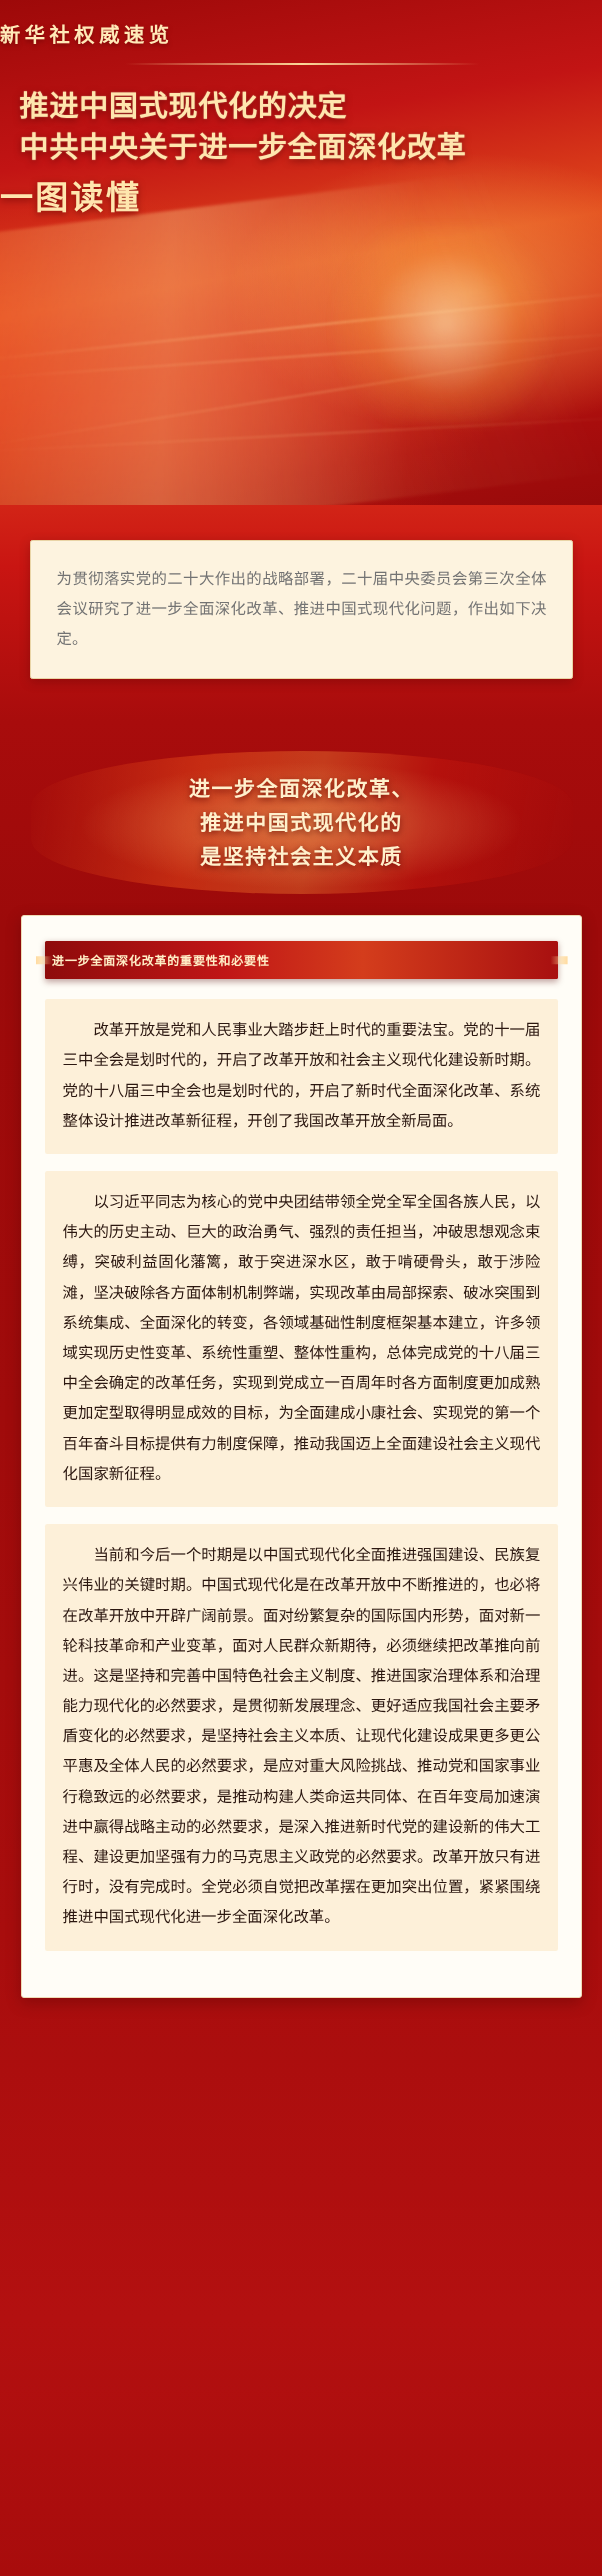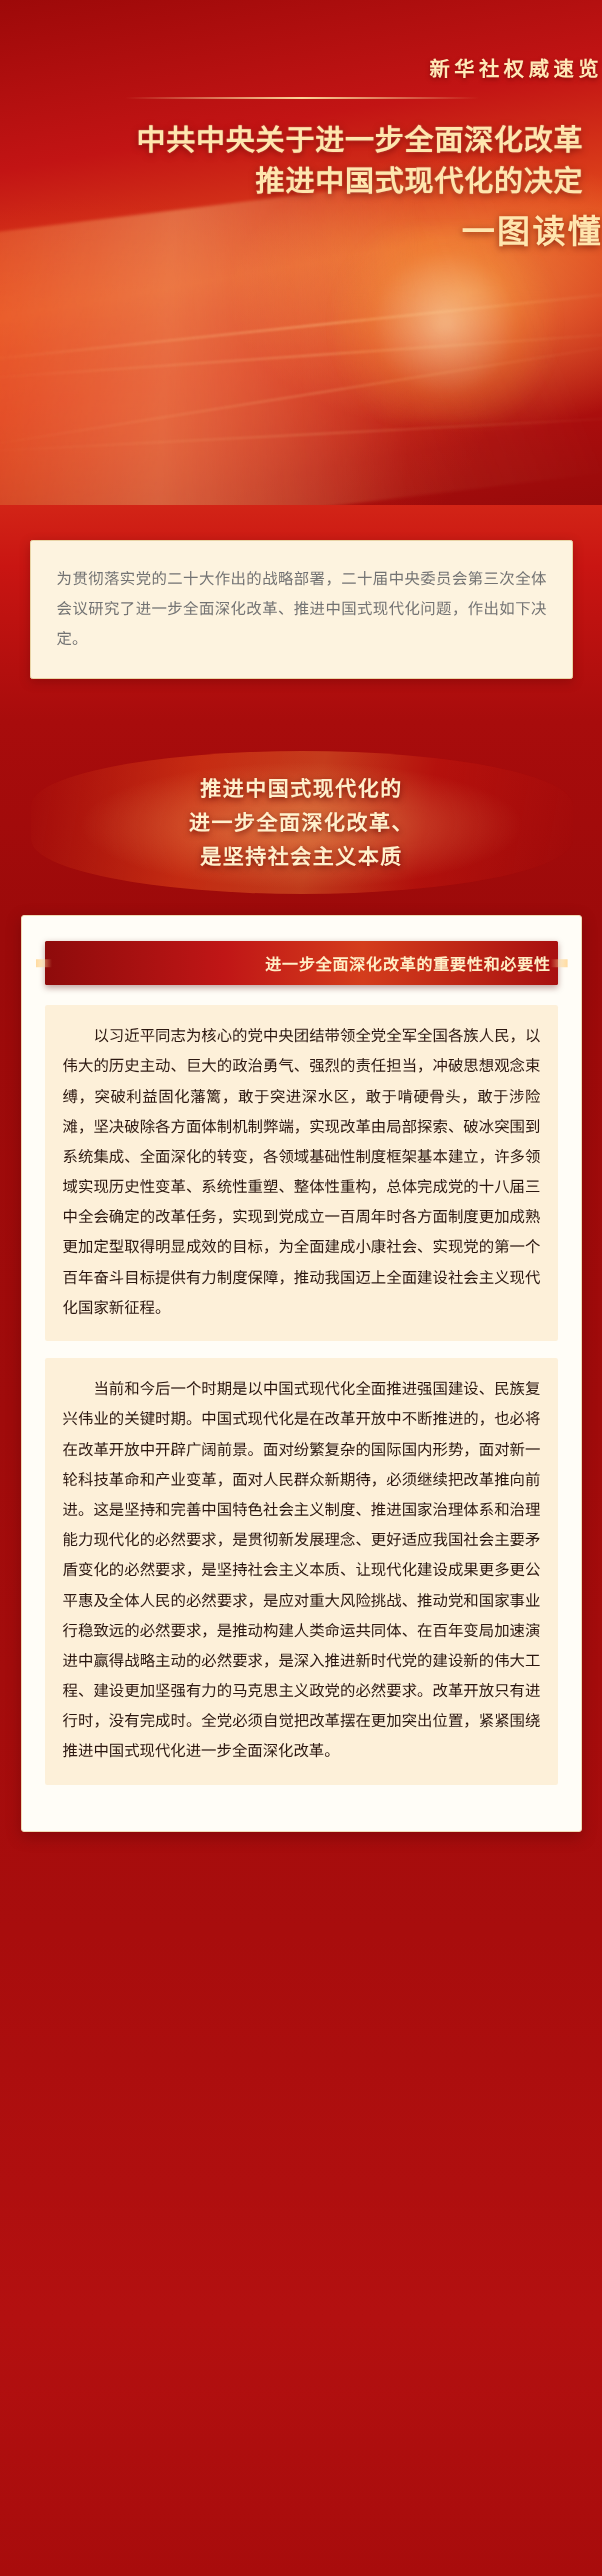--- a/index.html
+++ b/index.html
@@ -62,23 +62,22 @@
     right: 30px;
     top: 226px;
     width: 256px;
     height: 196px;
     background: radial-gradient(circle at 50% 50%, rgba(255,236,190,0.55), rgba(255,170,60,0.18) 45%, rgba(255,120,30,0) 72%);
     filter: blur(4.5px);
   }
 
   .hero-inner {
     position: relative;
-    padding-top: 28px;
-    text-align: right;
-    margin-top: 24px;
+    padding-top: 18px;
+    text-align: left;
   }
   .brand {
     font-size: 20.3px;
     letter-spacing: 4.5px;
     color: #ffe9b8;
     font-weight: bold;
     text-shadow: 0 1.5px 4.5px rgba(90,0,0,.55);
     font-family: "Liberation Serif", "DejaVu Serif", serif;
   }
   .brand-rule {
@@ -166,24 +165,24 @@
     border: 0.8px solid #efdcb6;
     border-radius: 3px;
     padding: 25.6px 22.6px 30px;
     box-shadow: 0 4.5px 15px rgba(60,0,0,.3);
   }
   .sub-banner {
     position: relative;
     margin: 0 0 19.6px;
     background: linear-gradient(90deg, #8e0b0b 0%, #c01616 35%, #d43d1c 62%, #a81010 100%);
     color: #ffeec6;
-    font-size: 16px;
+    font-size: 12px;
     font-weight: bold;
     letter-spacing: 0.8px;
-    text-align: right;
+    text-align: left;
     padding: 9.8px 7.5px;
     border-radius: 1.5px;
     box-shadow: 0 2.3px 6.8px rgba(80,0,0,.35);
   }
   .sub-banner::before,
   .sub-banner::after {
     content: "";
     position: absolute;
     top: 50%;
     width: 16.6px;
@@ -218,45 +217,48 @@
     <div class="hero-bg"></div>
     <div class="ribbon r1"></div>
     <div class="ribbon r2"></div>
     <div class="ribbon r3"></div>
     <div class="ribbon r4"></div>
     <div class="glow"></div>
 
     <div class="hero-inner">
       <div class="brand">新华社权威速览</div>
       <div class="brand-rule"></div>
+      <div class="title-main">推进中国式现代化的决定</div>
       <div class="title-main">中共中央关于进一步全面深化改革</div>
-      <div class="title-main">推进中国式现代化的决定</div>
       <div class="title-sub">一图读懂</div>
     </div>
   </div>
 
   <div class="intro-wrap">
     <div class="intro">
       <p>为贯彻落实党的二十大作出的战略部署，二十届中央委员会第三次全体会议研究了进一步全面深化改革、推进中国式现代化问题，作出如下决定。</p>
     </div>
   </div>
 
   <div class="section-band">
     <div class="band-art"></div>
     <div class="band-text">
+      <div>进一步全面深化改革、</div>
       <div>推进中国式现代化的</div>
-      <div>进一步全面深化改革、</div>
       <div>是坚持社会主义本质</div>
     </div>
   </div>
 
   <div class="panel">
     <div class="sub-banner">进一步全面深化改革的重要性和必要性</div>
 
     <div class="para-block">
+      <p>改革开放是党和人民事业大踏步赶上时代的重要法宝。党的十一届三中全会是划时代的，开启了改革开放和社会主义现代化建设新时期。党的十八届三中全会也是划时代的，开启了新时代全面深化改革、系统整体设计推进改革新征程，开创了我国改革开放全新局面。</p>
+    </div>
+    <div class="para-block">
       <p>以习近平同志为核心的党中央团结带领全党全军全国各族人民，以伟大的历史主动、巨大的政治勇气、强烈的责任担当，冲破思想观念束缚，突破利益固化藩篱，敢于突进深水区，敢于啃硬骨头，敢于涉险滩，坚决破除各方面体制机制弊端，实现改革由局部探索、破冰突围到系统集成、全面深化的转变，各领域基础性制度框架基本建立，许多领域实现历史性变革、系统性重塑、整体性重构，总体完成党的十八届三中全会确定的改革任务，实现到党成立一百周年时各方面制度更加成熟更加定型取得明显成效的目标，为全面建成小康社会、实现党的第一个百年奋斗目标提供有力制度保障，推动我国迈上全面建设社会主义现代化国家新征程。</p>
     </div>
     <div class="para-block">
       <p>当前和今后一个时期是以中国式现代化全面推进强国建设、民族复兴伟业的关键时期。中国式现代化是在改革开放中不断推进的，也必将在改革开放中开辟广阔前景。面对纷繁复杂的国际国内形势，面对新一轮科技革命和产业变革，面对人民群众新期待，必须继续把改革推向前进。这是坚持和完善中国特色社会主义制度、推进国家治理体系和治理能力现代化的必然要求，是贯彻新发展理念、更好适应我国社会主要矛盾变化的必然要求，是坚持社会主义本质、让现代化建设成果更多更公平惠及全体人民的必然要求，是应对重大风险挑战、推动党和国家事业行稳致远的必然要求，是推动构建人类命运共同体、在百年变局加速演进中赢得战略主动的必然要求，是深入推进新时代党的建设新的伟大工程、建设更加坚强有力的马克思主义政党的必然要求。改革开放只有进行时，没有完成时。全党必须自觉把改革摆在更加突出位置，紧紧围绕推进中国式现代化进一步全面深化改革。</p>
     </div>
   </div>
 
   <div style="height:19.6px"></div>
 </div>
 

